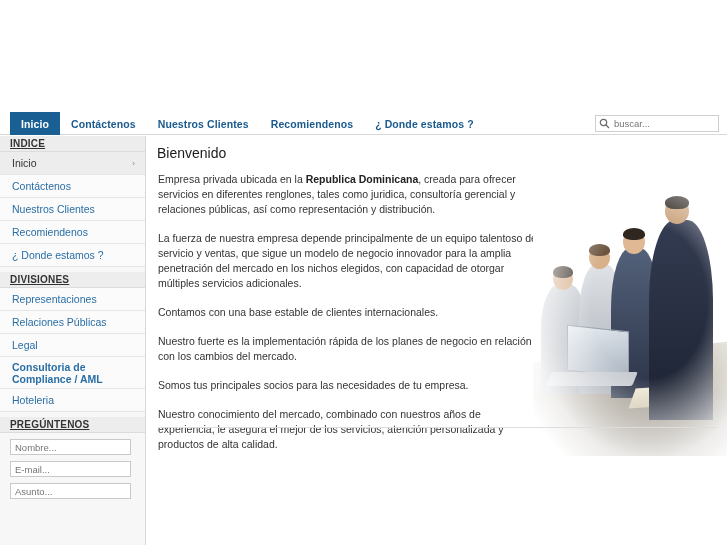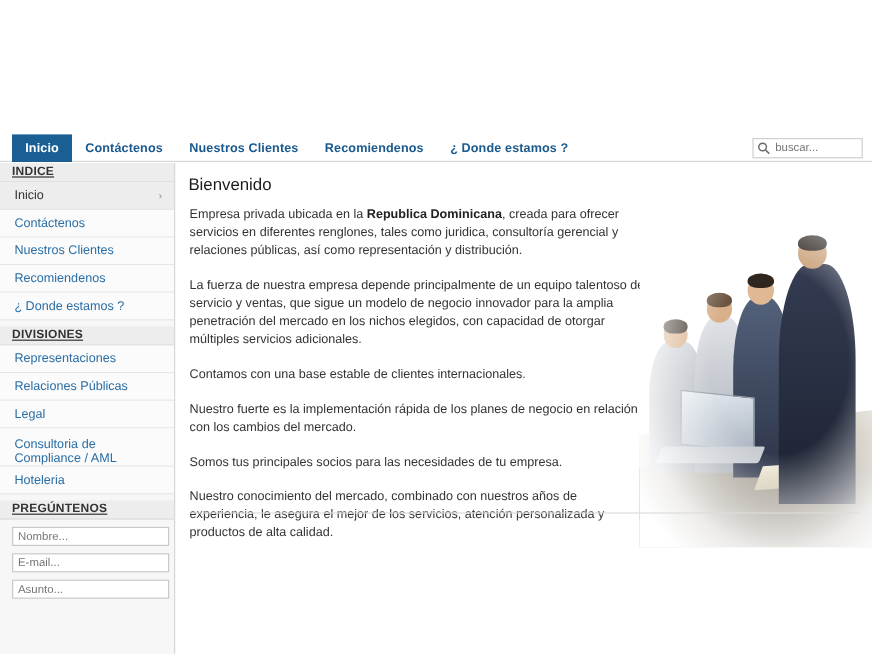--- a/index.html
+++ b/index.html
@@ -47,27 +47,26 @@
     white-space: nowrap;
   }
   .nav-item.active {
     background: #1a5f93;
     color: #ffffff;
   }
   .search-box {
     position: absolute;
     top: 3px;
     right: 8px;
-    width: 92px;
+    width: 124px;
     height: 17px;
     border: 1px solid #cfcfcf;
     background: #ffffff;
     display: flex;
     align-items: center;
-    justify-content: space-between;
   }
   .search-icon {
     width: 16px;
     height: 15px;
     display: flex;
     align-items: center;
     justify-content: center;
     flex: 0 0 auto;
   }
   .search-icon svg { display: block; }
@@ -123,37 +122,38 @@
     color: #333333;
     font-weight: normal;
   }
   .side-link .arrow {
     font-size: 8px;
     color: #888888;
   }
   .side-link.two-line {
     height: 32px;
     line-height: 12px;
-    align-items: flex-end;
+    align-items: center;
+    font-weight: bold;
   }
   .side-link.two-line .side-text {
     display: block;
   }
 
   
   .form-field {
     margin: 6px 10px 0 10px;
     height: 16px;
     border: 1px solid #c9c9c9;
     background: #ffffff;
     font-size: 9.5px;
     color: #8a8a8a;
     font-family: "Liberation Sans", sans-serif;
     padding: 0 4px;
-    width: 131px;
+    width: 121px;
     outline: none;
   }
 
   
   .content {
     position: absolute;
     top: 136px;
     left: 147px;
     width: 580px;
     height: 409px;

